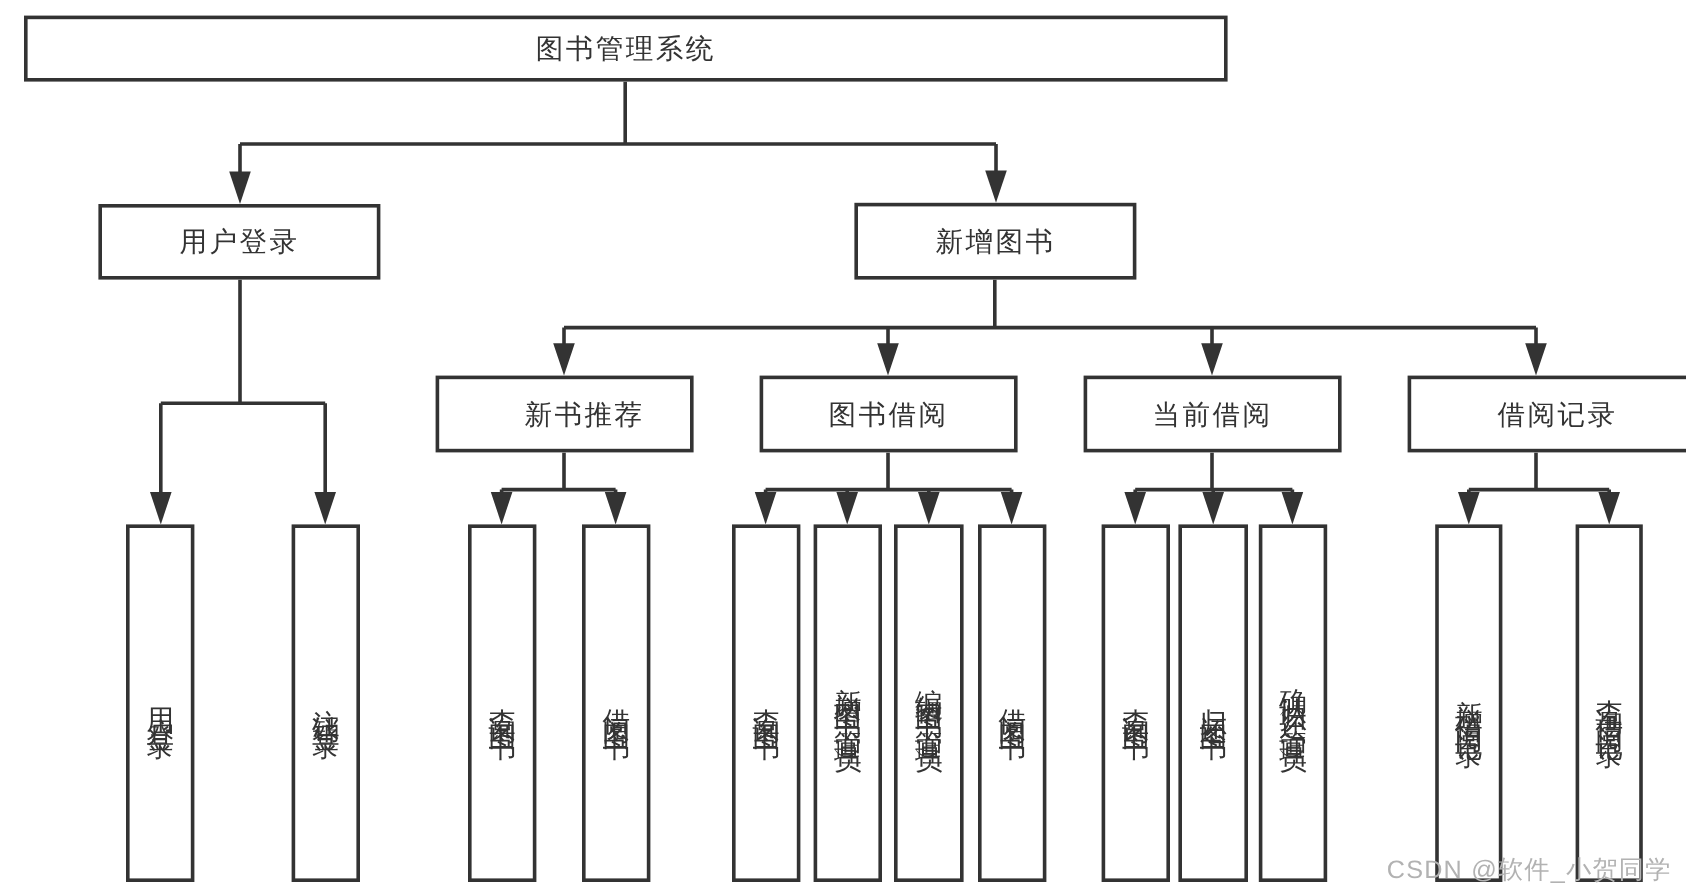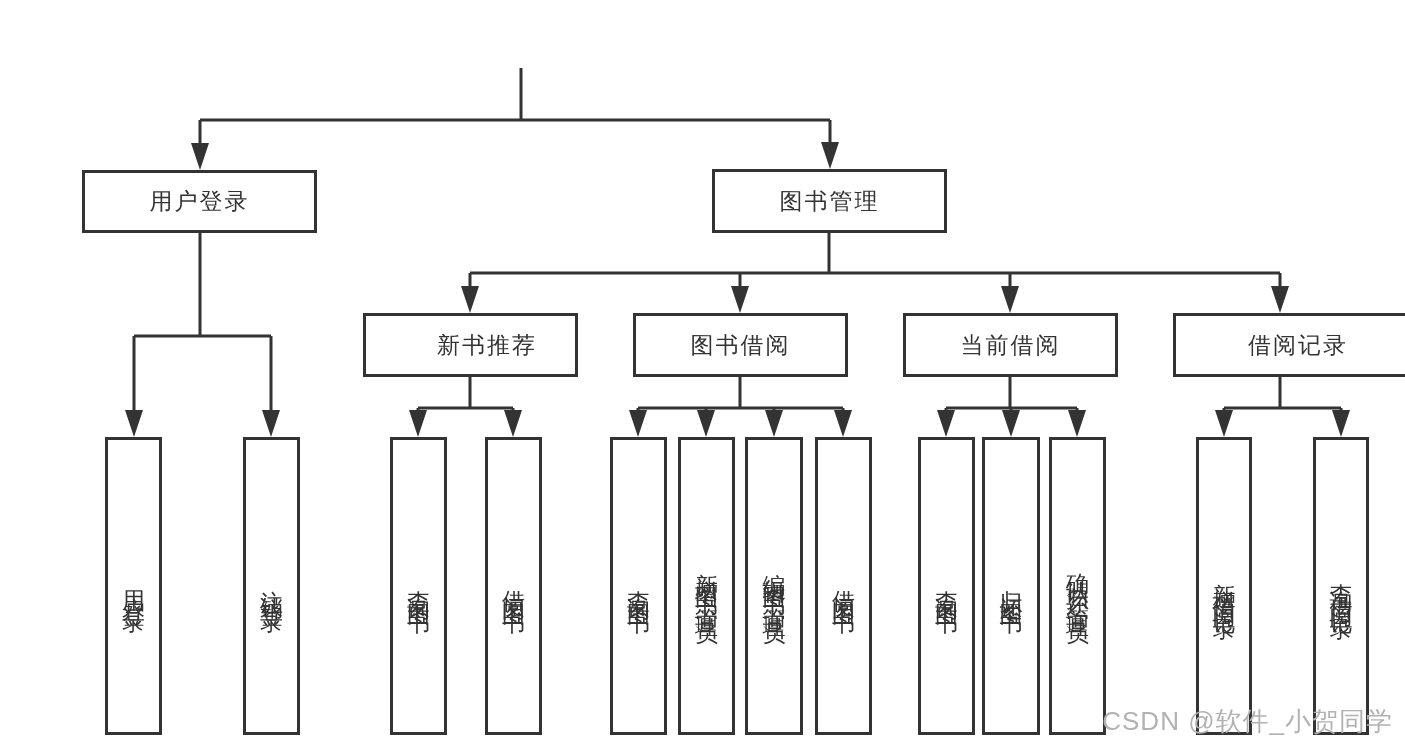--- a/index.html
+++ b/index.html
@@ -39,21 +39,21 @@
     font-size: 23px;
     line-height: 1;
     white-space: nowrap;
   }
   .watermark {
     position: absolute;
     right: 12px;
     bottom: 8px;
     z-index: 3;
     color: #b2b2b2;
-    font-size: 26px;
+    font-size: 21px;
     letter-spacing: 1px;
     white-space: nowrap;
   }
 </style>
 </head>
 <body>
 
 <div class="stage">
 
   <svg class="connectors" viewBox="0 0 1405 747" xmlns="http://www.w3.org/2000/svg">
@@ -89,26 +89,29 @@
       <polygon points="765,410 783,410 774,437"></polygon>
       <polygon points="834,410 852,410 843,437"></polygon>
       <polygon points="937,410 955,410 946,437"></polygon>
       <polygon points="1002,410 1020,410 1011,437"></polygon>
       <polygon points="1068,410 1086,410 1077,437"></polygon>
       <polygon points="1215,410 1233,410 1224,437"></polygon>
       <polygon points="1332,410 1350,410 1341,437"></polygon>
     </g>
   </svg>
 
+  <div class="node" style="left:20px; top:13px; width:1003px; height:55px;">
+    <span>图书管理系统</span>
+  </div>
 
   <div class="node" style="left:82px; top:170px; width:235px; height:63px;">
     <span>用户登录</span>
   </div>
   <div class="node" style="left:712px; top:169px; width:235px; height:64px;">
-    <span>图书管理</span>
+    <span>新增图书</span>
   </div>
 
   <div class="node" style="left:363px; top:313px; width:215px; height:64px;padding-left:33px;">
     <span>新书推荐</span>
   </div>
   <div class="node" style="left:903px; top:313px; width:215px; height:64px;">
     <span>当前借阅</span>
   </div>
   <div class="node" style="left:633px; top:313px; width:215px; height:64px;">
     <span>图书借阅</span>

